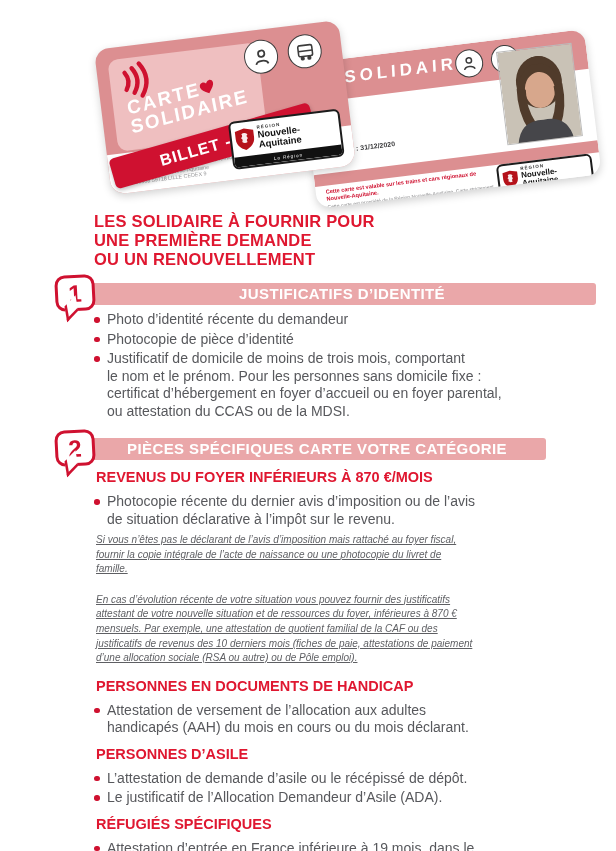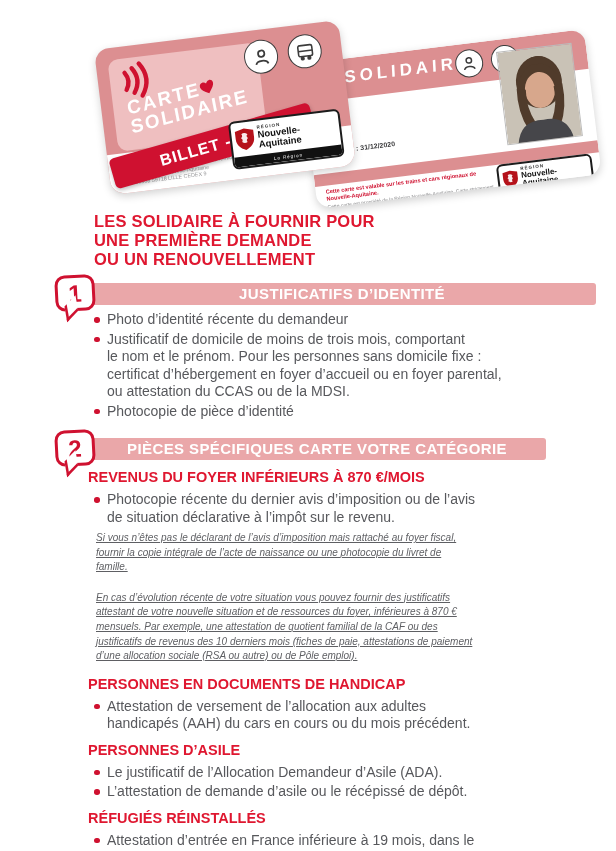--- a/index.html
+++ b/index.html
@@ -70,21 +70,21 @@
   .banner{background:var(--banner-pink);color:#fff;font-weight:bold;font-size:15px;letter-spacing:.4px;text-align:center;height:22px;line-height:22px;border-radius:3px;}
   .banner-2{width:458px;}
   .num-badge{position:absolute;left:-33px;top:-8px;width:40px;height:36px;background:#fff;border:3px solid var(--red);border-radius:10px;color:var(--red);font-weight:bold;font-size:24px;text-align:center;line-height:31px;transform:rotate(-3deg);z-index:2;}
   .num-badge::after{content:"";position:absolute;left:5px;bottom:-8px;width:12px;height:12px;background:#fff;border-right:3px solid var(--red);border-bottom:3px solid var(--red);transform:rotate(65deg) skew(18deg,18deg);}
 
   ul.bullets{margin:6px 0 0 6px;padding:0;list-style:none;}
   ul.bullets li{position:relative;padding-left:13px;color:var(--body-gray);font-size:14px;line-height:17.5px;margin-bottom:2px;white-space:pre-line;}
   ul.bullets li::before{content:"";position:absolute;left:0;top:6px;width:5.5px;height:5.5px;border-radius:50%;background:var(--red);}
 
   .category{margin-top:9px;}
-  .cat-heading{color:var(--title-red);font-weight:bold;font-size:14.5px;line-height:16px;margin:0;}
+  .cat-heading{color:var(--title-red);font-weight:bold;font-size:14.5px;line-height:16px;margin:8px;}
   .cat-heading.first{margin-top:4px;}
   .note{margin:5px 0 0 8px;color:var(--note-gray);font-style:italic;font-size:10px;line-height:14.6px;white-space:pre-line;text-decoration:underline;}
 </style>
 </head>
 <body>
 
 <div class="cards">
 
   <div class="card card-back">
     <div class="cb-band"></div>
@@ -200,25 +200,25 @@
     <span>OU UN RENOUVELLEMENT</span>
   </h1>
 
   <section>
     <div class="sec-head">
       <div class="num-badge">1</div>
       <div class="banner">JUSTIFICATIFS D’IDENTITÉ</div>
     </div>
     <ul class="bullets">
       <li>Photo d’identité récente du demandeur</li>
+      <li>Photocopie de pièce d’identité</li>
       <li>Justificatif de domicile de moins de trois mois, comportant
 le nom et le prénom. Pour les personnes sans domicile fixe :
 certificat d’hébergement en foyer d’accueil ou en foyer parental,
 ou attestation du CCAS ou de la MDSI.</li>
-      <li>Photocopie de pièce d’identité</li>
     </ul>
   </section>
 
   <section style="margin-top:18px;">
     <div class="sec-head">
       <div class="num-badge">2</div>
       <div class="banner banner-2">PIÈCES SPÉCIFIQUES CARTE VOTRE CATÉGORIE</div>
     </div>
 
     <div class="category">
@@ -234,34 +234,34 @@
 attestant de votre nouvelle situation et de ressources du foyer, inférieures à 870 €
 mensuels. Par exemple, une attestation de quotient familial de la CAF ou des
 justificatifs de revenus des 10 derniers mois (fiches de paie, attestations de paiement
 d’une allocation sociale (RSA ou autre) ou de Pôle emploi).</p>
     </div>
 
     <div class="category" style="margin-top:12px;">
       <h2 class="cat-heading">PERSONNES EN DOCUMENTS DE HANDICAP</h2>
       <ul class="bullets">
         <li>Attestation de versement de l’allocation aux adultes
-handicapés (AAH) du cars en cours ou du mois précédent.</li>
+handicapés (AAH) du mois en cours ou du mois déclarant.</li>
       </ul>
     </div>
 
     <div class="category">
       <h2 class="cat-heading">PERSONNES D’ASILE</h2>
       <ul class="bullets">
+        <li>L’attestation de demande d’asile ou le récépissé de dépôt.</li>
         <li>Le justificatif de l’Allocation Demandeur d’Asile (ADA).</li>
-        <li>L’attestation de demande d’asile ou le récépissé de dépôt.</li>
       </ul>
     </div>
 
     <div class="category">
-      <h2 class="cat-heading">RÉFUGIÉS RÉINSTALLÉS</h2>
+      <h2 class="cat-heading">RÉFUGIÉS SPÉCIFIQUES</h2>
       <ul class="bullets">
         <li>Attestation d’entrée en France inférieure à 19 mois, dans le
 cadre d’un programme de réinstallation.</li>
       </ul>
     </div>
 
   </section>
 </div>
 
 </body></html>

